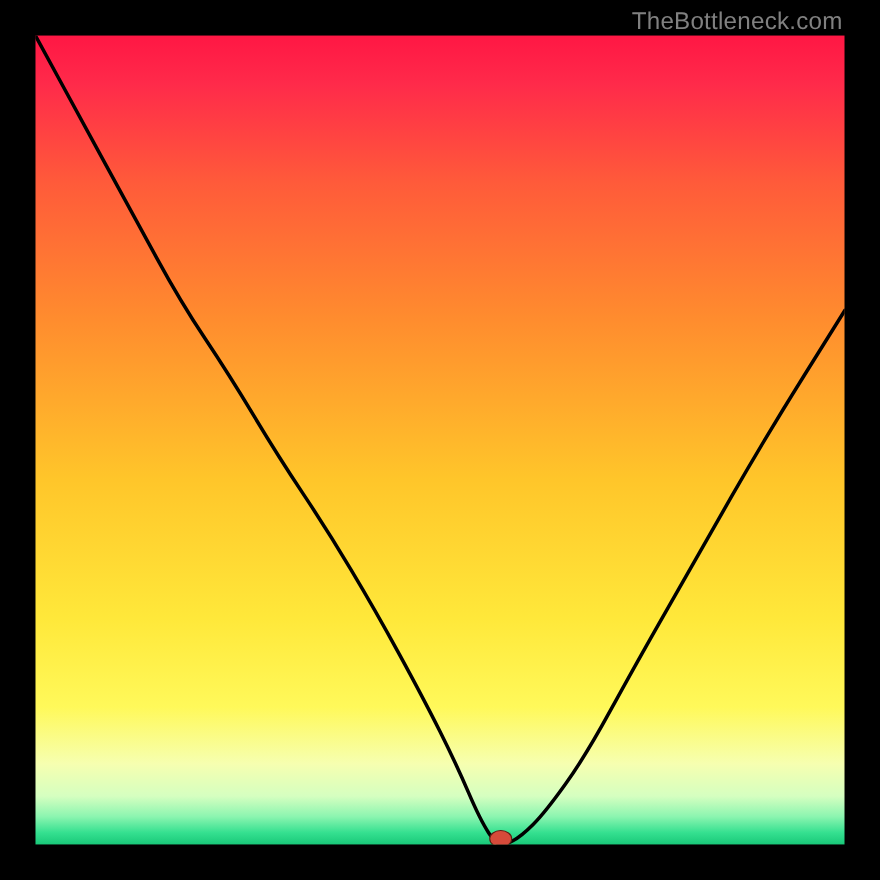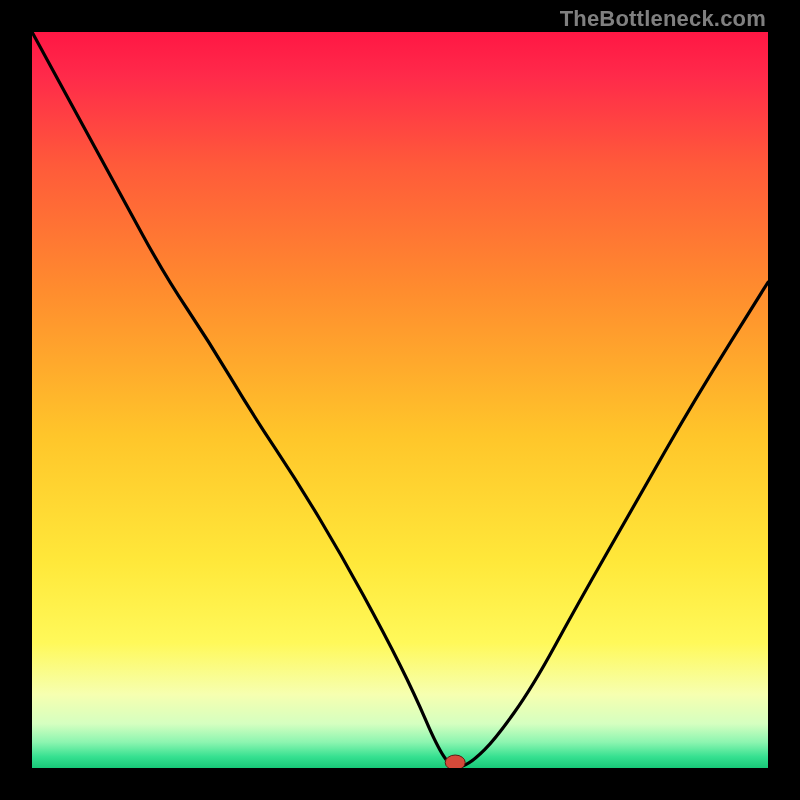--- a/index.html
+++ b/index.html
@@ -25,21 +25,21 @@
     left: 32px;
     width: 736px;
     height: 736px;
     overflow: hidden;
   }
   .watermark {
     position: absolute;
     top: 6px;
     right: 34px;
     font-size: 22px;
-    font-weight: 700;
+    font-weight: 400;
     color: #808080;
     font-family: Arial, sans-serif;
     letter-spacing: 0.2px;
   }
   svg {
     display: block;
   }
 </style>
 </head>
 <body>

